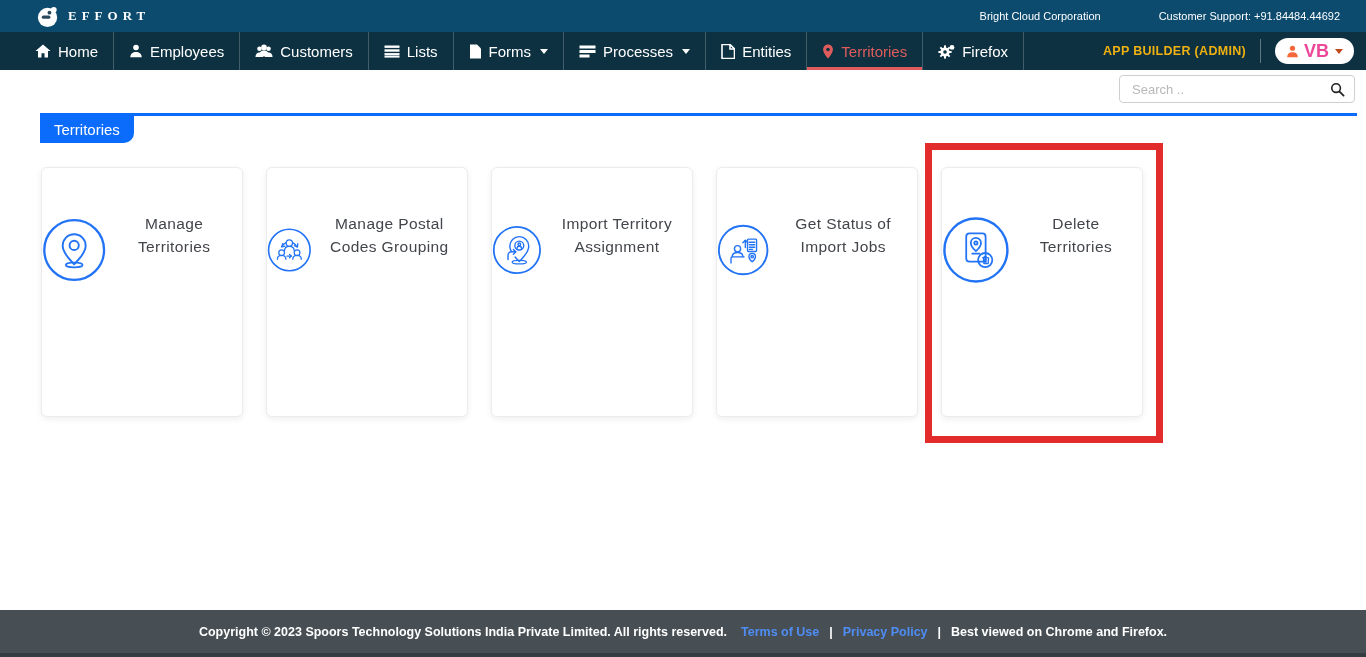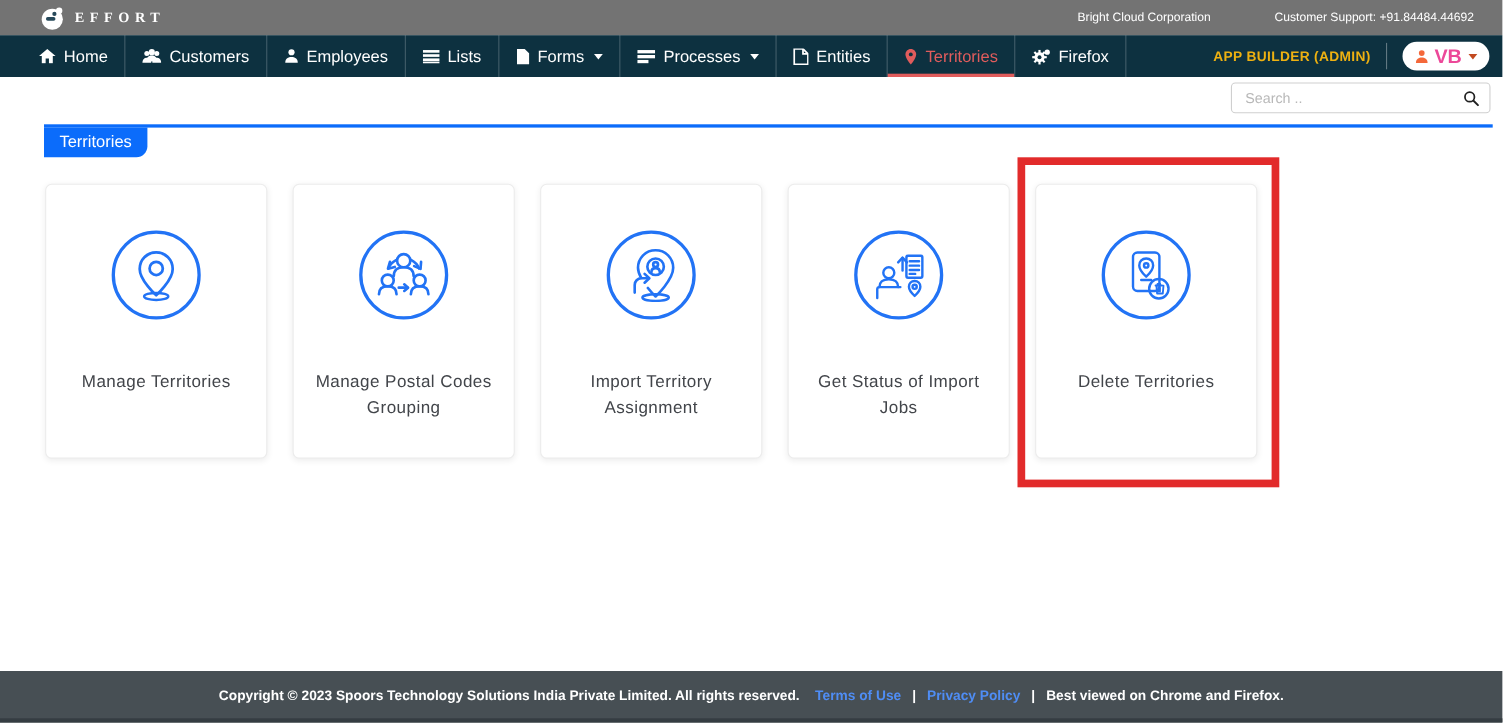--- a/index.html
+++ b/index.html
@@ -1,21 +1,21 @@
 <!DOCTYPE html>
 <html><head>
 <meta charset="utf-8">
 <style>
   html,body{margin:0;padding:0;}
   body{
     width:1366px;height:657px;position:relative;overflow:hidden;
     background:#ffffff;font-family:"Liberation Sans",sans-serif;
   }
   
-  .topbar{position:absolute;left:0;top:0;width:100%;height:32px;background:#737373;
+  .topbar{position:absolute;left:0;top:0;width:100%;height:32px;background:#0c4a6e;
     display:flex;align-items:center;box-sizing:border-box;}
   .brand{display:flex;align-items:center;gap:7px;margin-left:36px;cursor:pointer;}
   .brand-text{color:#fff;font-family:"Liberation Serif",serif;font-weight:700;
     font-size:13px;letter-spacing:5px;}
   .topbar-right{margin-left:auto;display:flex;align-items:center;gap:58px;
     padding-right:26px;color:#fff;font-size:11px;}
   
   .navbar{position:absolute;left:0;top:32px;width:100%;height:38px;background:#0d3140;
     display:flex;align-items:stretch;box-sizing:border-box;padding-left:20px;}
   .nav-item{display:flex;align-items:center;gap:7px;padding:0 15px;color:#fff;
@@ -40,21 +40,21 @@
   .search-box input{flex:1;border:none;outline:none;font-size:13px;color:#444;
     font-family:"Liberation Sans",sans-serif;background:transparent;}
   .search-box input::placeholder{color:#b8b8b8;}
   
   .blue-rule{position:absolute;left:40px;top:113px;width:1317px;height:3px;background:#0b6cfb;}
   .page-tab{position:absolute;left:40px;top:116px;height:27px;background:#0b6cfb;color:#fff;
     font-size:15px;display:flex;align-items:center;padding:0 14px;border-radius:0 0 10px 0;}
   
   .cards{position:absolute;left:41px;top:167px;display:flex;gap:23px;}
   .card{width:202px;height:250px;background:#fff;border:1px solid #ececec;border-radius:6px;
-    box-shadow:0 2px 6px rgba(0,0,0,.07);display:flex;flex-direction:column;align-items:center;
+    box-shadow:0 2px 6px rgba(0,0,0,.07);display:flex;flex-direction:row;align-items:flex-start;
     cursor:pointer;box-sizing:border-box;}
   .card-icon{margin-top:40px;}
   .card-label{margin-top:44px;font-size:15.5px;color:#42454a;text-align:center;
     letter-spacing:.4px;line-height:1.5;padding:0 16px;}
   .highlight-frame{position:absolute;left:925px;top:143px;width:238px;height:300px;
     border:7px solid #e22b2b;box-sizing:border-box;pointer-events:none;}
   
   .footer{position:absolute;left:0;top:610px;width:100%;height:47px;background:#474f54;
     display:flex;align-items:center;justify-content:center;box-sizing:border-box;
     border-bottom:4px solid #353d42;font-size:12.5px;font-weight:700;color:#fff;}
@@ -82,36 +82,36 @@
 </div>
 
 <div class="navbar">
   <div class="nav-item">
     <svg width="16" height="14" viewBox="0 0 16 14">
       <path d="M8 0.5 L15.5 7 H13 V13.5 H9.5 V9.2 H6.5 V13.5 H3 V7 H0.5 Z" fill="#fff"></path>
     </svg>
     <span>Home</span>
   </div>
   <div class="nav-item">
+    <svg width="14" height="14" viewBox="0 0 16 16">
+      <circle cx="8" cy="4" r="3.2" fill="#fff"></circle>
+      <path d="M1.5 15 c0-4.4 3.2-6 6.5-6 s6.5 1.6 6.5 6 z" fill="#fff"></path>
+    </svg>
+    <span>Employees</span>
+  </div>
+  <div class="nav-item">
     <svg width="18" height="14" viewBox="0 0 18 14">
       <circle cx="4.5" cy="4.7" r="2.3" fill="#fff"></circle>
       <circle cx="13.5" cy="4.7" r="2.3" fill="#fff"></circle>
       <circle cx="9" cy="3.4" r="2.8" fill="#fff"></circle>
       <path d="M0.5 13 c0-3.4 2-4.6 4-4.6 s4 1.2 4 4.6 z" fill="#fff"></path>
       <path d="M9.5 13 c0-3.4 2-4.6 4-4.6 s4 1.2 4 4.6 z" fill="#fff"></path>
       <path d="M4 12 c0-4 2.3-5.6 5-5.6 s5 1.6 5 5.6 z" fill="#fff"></path>
     </svg>
     <span>Customers</span>
-  </div>
-  <div class="nav-item">
-    <svg width="14" height="14" viewBox="0 0 16 16">
-      <circle cx="8" cy="4" r="3.2" fill="#fff"></circle>
-      <path d="M1.5 15 c0-4.4 3.2-6 6.5-6 s6.5 1.6 6.5 6 z" fill="#fff"></path>
-    </svg>
-    <span>Employees</span>
   </div>
   <div class="nav-item">
     <svg width="16" height="13" viewBox="0 0 16 13">
       <rect x="0.5" y="0.5" width="15" height="2.4" fill="#fff"></rect>
       <rect x="0.5" y="4.3" width="15" height="2.4" fill="#fff"></rect>
       <rect x="0.5" y="8.1" width="15" height="2.4" fill="#fff"></rect>
       <rect x="0.5" y="11" width="15" height="1.6" fill="#fff"></rect>
     </svg>
     <span>Lists</span>
   </div>

